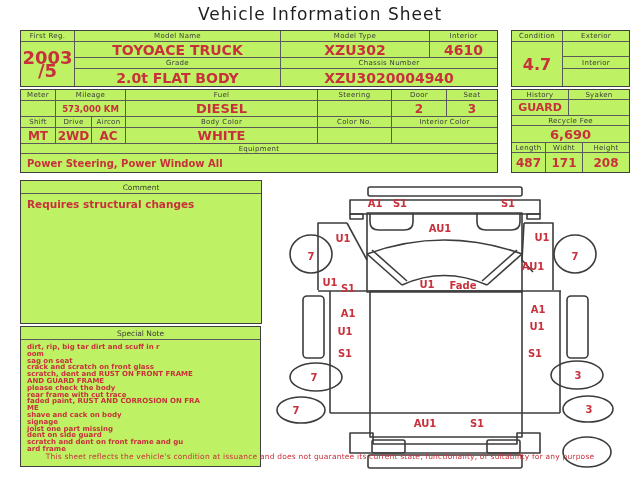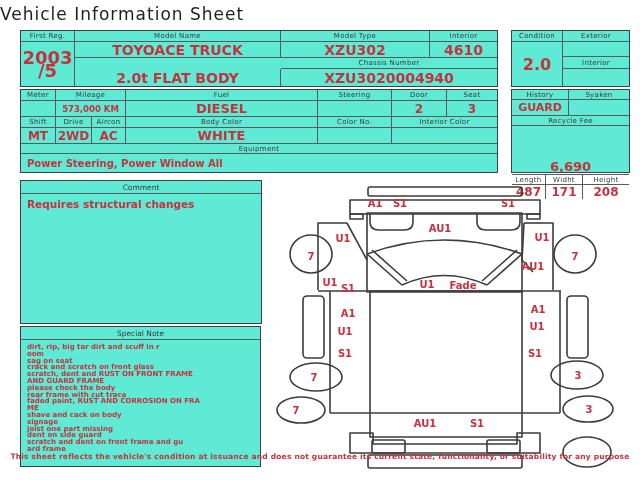--- a/index.html
+++ b/index.html
@@ -1,20 +1,20 @@
 <!DOCTYPE html>
 <html><head>
 <meta charset="utf-8">
 <style>
   html,body { margin:0; padding:0; background:#ffffff; }
   .sheet { position:relative; width:640px; height:480px; background:#fff;
            font-family:"DejaVu Sans","Liberation Sans",sans-serif; overflow:hidden; }
-  .title { position:absolute; top:4px; left:0; width:100%; 
+  .title { position:absolute; top:4px; left:0; width:100%; text-align:center;
            font-size:17px; color:#1e1e1e; letter-spacing:1px; }
-  .box { position:absolute; border:1.5px solid #3f3f3f; background:#5eead4; box-sizing:border-box; }
+  .box { position:absolute; border:1.5px solid #3f3f3f; background:#bef264; box-sizing:border-box; }
   .grid { display:grid; }
   .c { border-right:1px solid #5a5a5a; border-bottom:1px solid #5a5a5a;
        display:flex; align-items:center; justify-content:center;
        overflow:hidden; box-sizing:border-box; }
   .nr { border-right:none; } .nb { border-bottom:none; }
   .h { font-size:7px; color:#3a3a3a; letter-spacing:0.3px; white-space:nowrap; }
   .v { color:#c8303c; font-weight:bold; white-space:nowrap; }
   .s8{font-size:8.5px;} .s11{font-size:11px;} .s12{font-size:12px;}
   .s13{font-size:13px;} .s14{font-size:14px;} .s15{font-size:18px;} .s16{font-size:16px;}
   .pre { white-space:pre-line; text-align:center; line-height:13px; }
@@ -22,65 +22,66 @@
 
   .t1 { left:20px; top:30px; width:478px; height:57px;
         grid-template-columns:54px 206px 149px 1fr; grid-template-rows:11px 16px 11px 1fr; }
   .cbox { left:511px; top:30px; width:119px; height:57px;
         grid-template-columns:51px 1fr; grid-template-rows:11px 15px 12px 1fr; }
   .t2 { left:20px; top:89px; width:478px; height:84px;
         grid-template-columns:35px 36px 34px 192px 74px 55px 1fr;
         grid-template-rows:11px 16px 11px 16px 10px 1fr; }
   .hbox { left:511px; top:89px; width:119px; height:84px; display:flex; flex-direction:column; }
   .hb-g1 { display:grid; grid-template-columns:57px 1fr; grid-template-rows:10px 16px; }
-  .hb-g2 { display:grid; grid-template-rows:10px 17px;gap:32px; }
+  .hb-g2 { display:grid; grid-template-rows:10px 17px; }
   .hb-g3 { display:grid; grid-template-columns:34px 37px 1fr; grid-template-rows:10px 1fr; flex:1; }
 
   .cmt { left:20px; top:180px; width:242px; height:144px; }
   .spn { left:20px; top:326px; width:241px; height:141px; }
   .box-hdr { height:12px; border-bottom:1px solid #5a5a5a; display:flex;
              align-items:center; justify-content:center; font-size:7.5px; color:#3a3a3a; }
   .cmt-body { padding:4px 6px; font-size:10.5px; font-weight:bold; color:#c8303c; }
   .sn-lines { padding:4px 6px 0 6px; }
   .sn-line { font-size:7px; line-height:6.8px; font-weight:bold; color:#c8303c; white-space:nowrap; }
 
   .diagram { position:absolute; left:266px; top:180px; }
   .diagram .ln { stroke:#3c3c3c; stroke-width:1.6; fill:none; stroke-linejoin:round; }
   .dlabel { font-family:"DejaVu Sans",sans-serif; font-size:10px; font-weight:bold;
             fill:#c8303c; text-anchor:middle; }
 
   .disclaimer { position:absolute; left:0; top:452px; width:100%; text-align:center;
-                font-size:7.5px; font-weight:bold; color:#c8303c; letter-spacing:0.2px; }
+                font-size:7.5px; font-weight:normal; color:#c8303c; letter-spacing:0.2px; }
 </style>
 </head>
 <body>
 
 <div class="sheet">
 
   <div class="title">Vehicle Information Sheet</div>
 
   <div class="box grid t1">
     <div class="c h" style="grid-area:1/1/2/2">First Reg.</div>
     <div class="c h" style="grid-area:1/2/2/3">Model Name</div>
     <div class="c h" style="grid-area:1/3/2/4">Model Type</div>
     <div class="c h nr" style="grid-area:1/4/2/5">Interior</div>
     <div class="c v s15 pre nb" style="grid-area:2/1/5/2">2003
 /5</div>
     <div class="c v s14" style="grid-area:2/2/3/3">TOYOACE TRUCK</div>
     <div class="c v s14" style="grid-area:2/3/3/4">XZU302</div>
     <div class="c v s14 nr" style="grid-area:2/4/3/5">4610</div>
+    <div class="c h" style="grid-area:3/2/4/3">Grade</div>
     <div class="c h nr" style="grid-area:3/3/4/5">Chassis Number</div>
     <div class="c v s14 nb" style="grid-area:4/2/5/3">2.0t FLAT BODY</div>
     <div class="c v s14 nr nb" style="grid-area:4/3/5/5">XZU3020004940</div>
   </div>
 
   <div class="box grid cbox">
     <div class="c h" style="grid-area:1/1/2/2">Condition</div>
     <div class="c h nr" style="grid-area:1/2/2/3">Exterior</div>
-    <div class="c v s16 nb" style="grid-area:2/1/5/2">2.0</div>
+    <div class="c v s16 nb" style="grid-area:2/1/5/2">4.7</div>
     <div class="c v s11 nr" style="grid-area:2/2/3/3"></div>
     <div class="c h nr" style="grid-area:3/2/4/3">Interior</div>
     <div class="c v s11 nr nb" style="grid-area:4/2/5/3"></div>
   </div>
 
   <div class="box grid t2">
     <div class="c h" style="grid-area:1/1/2/2">Meter</div>
     <div class="c h" style="grid-area:1/2/2/4">Mileage</div>
     <div class="c h" style="grid-area:1/4/2/5">Fuel</div>
     <div class="c h" style="grid-area:1/5/2/6">Steering</div>

